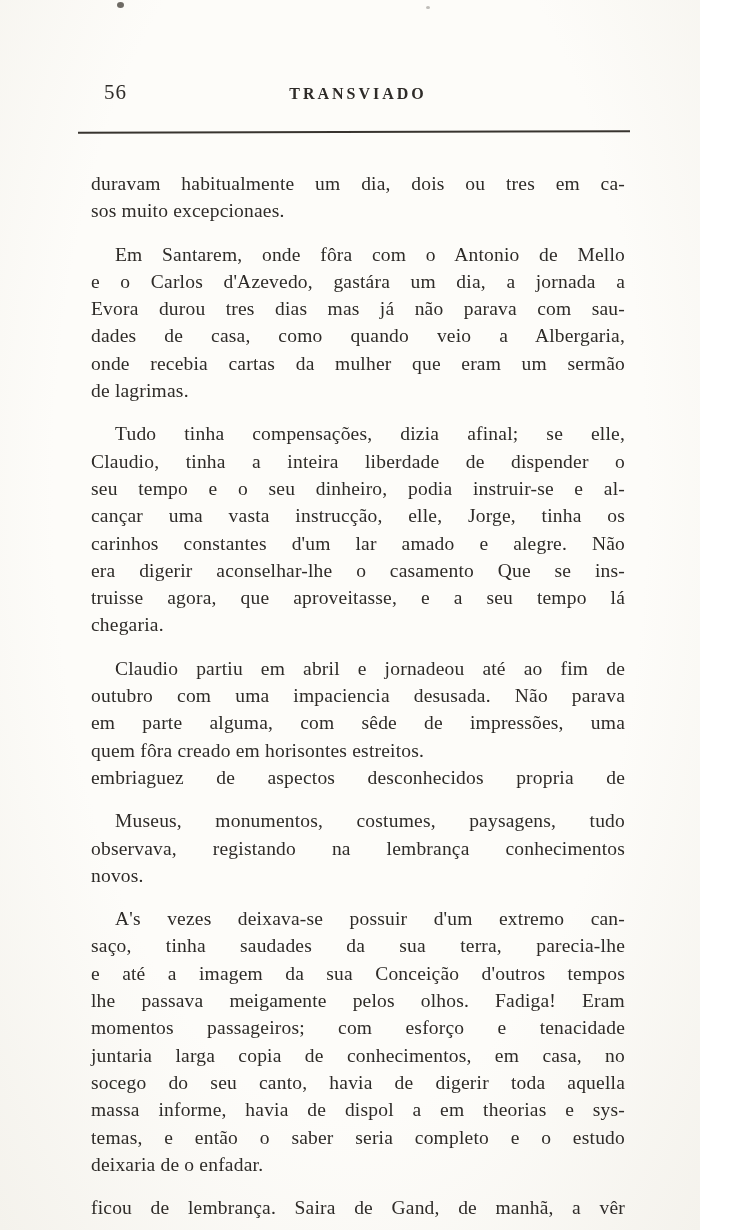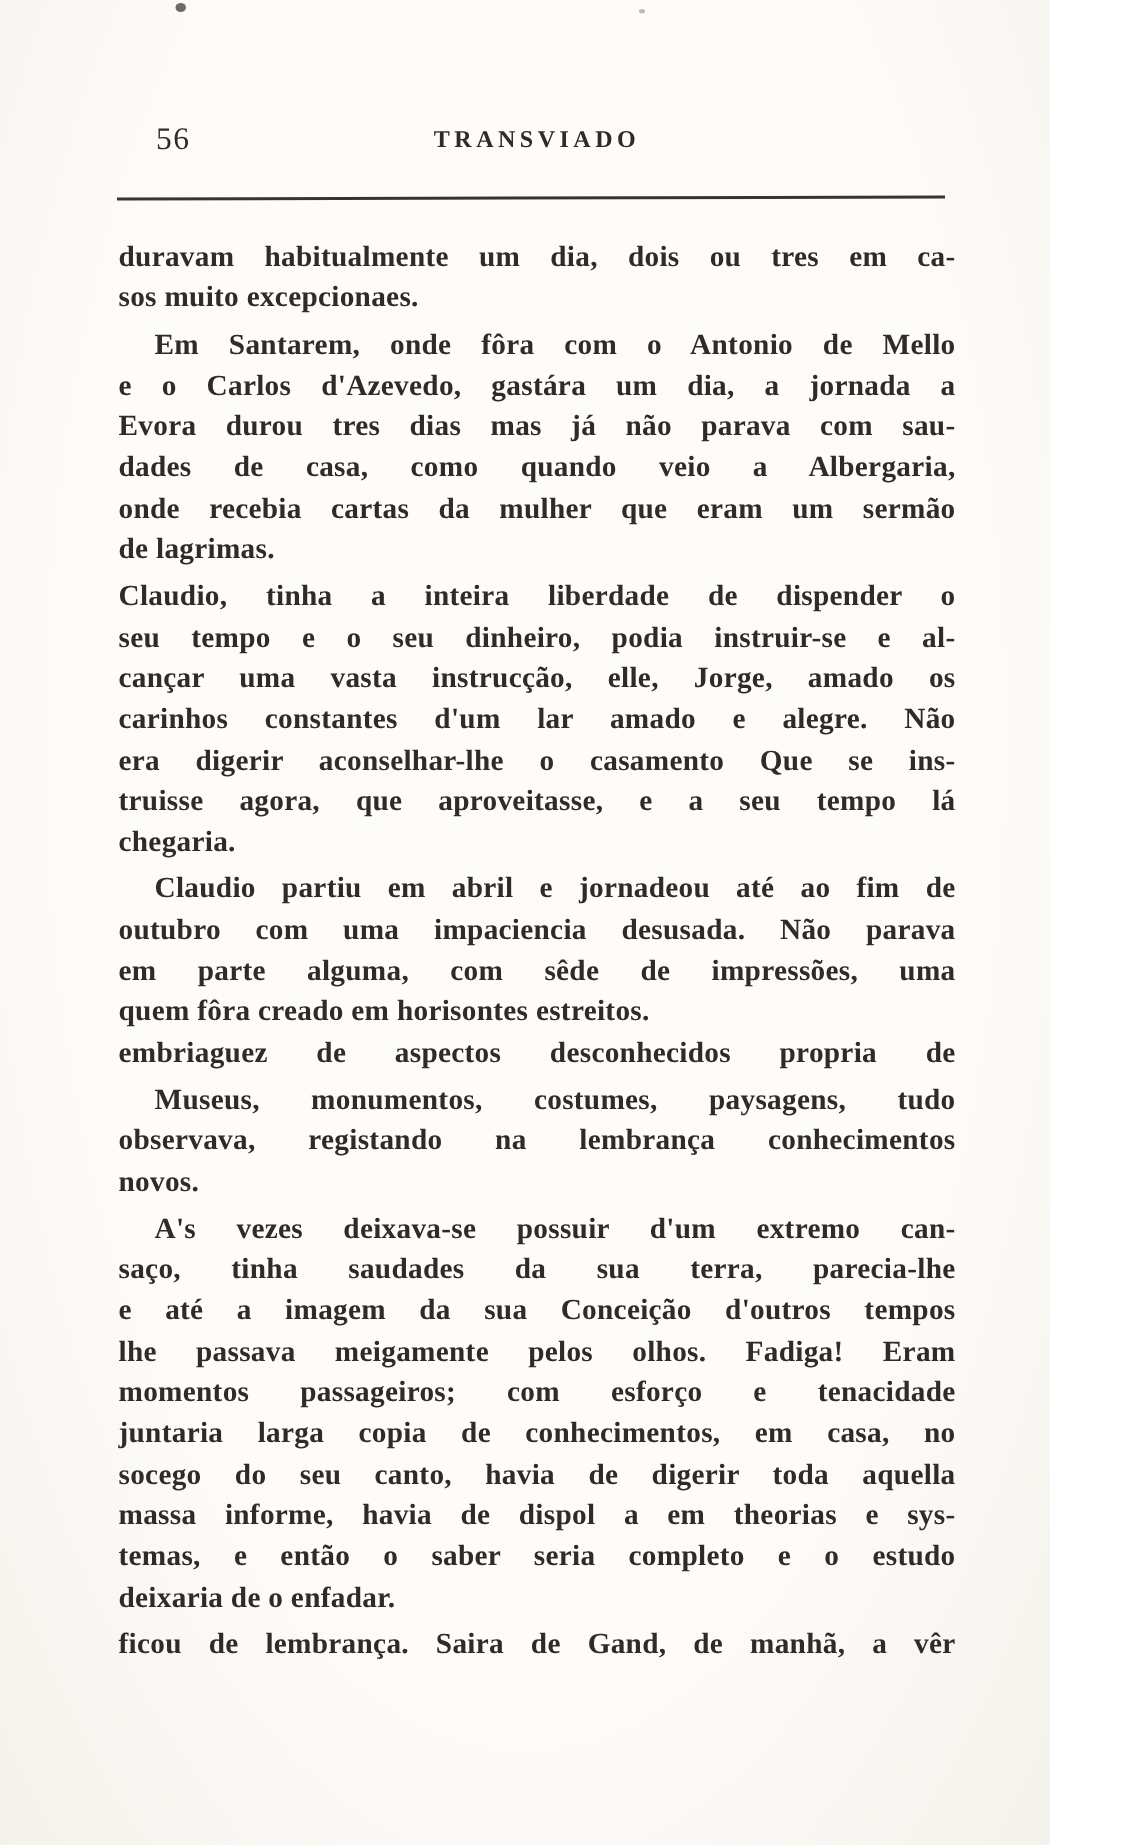--- a/index.html
+++ b/index.html
@@ -38,21 +38,21 @@
     height: 2px;
     background: #38342f;
     transform: rotate(-0.15deg);
   }
   .page-body {
     position: absolute;
     top: 154px;
     left: 75px;
     width: 566px;
   }
-  .para { margin: 4px; padding: 0; font-weight: bold; }
+  .para { margin: 16px; padding: 0; }
   .line {
     font-size: 19.5px;
     line-height: 27.3px;
     letter-spacing: 0.2px;
     text-align: justify;
     text-align-last: justify;
     white-space: normal;
   }
   .line.last { text-align-last: left; }
   .line.indent { padding-left: 24px; }
@@ -87,23 +87,24 @@
     <div class="para">
       <div class="line indent">Em Santarem, onde fôra com o Antonio de Mello</div>
       <div class="line">e o Carlos d'Azevedo, gastára um dia, a jornada a</div>
       <div class="line">Evora durou tres dias mas já não parava com sau-</div>
       <div class="line">dades de casa, como quando veio a Albergaria,</div>
       <div class="line">onde recebia cartas da mulher que eram um sermão</div>
       <div class="line last">de lagrimas.</div>
     </div>
 
     <div class="para">
+      <div class="line indent">Tudo tinha compensações, dizia afinal; se elle,</div>
       <div class="line">Claudio, tinha a inteira liberdade de dispender o</div>
       <div class="line">seu tempo e o seu dinheiro, podia instruir-se e al-</div>
-      <div class="line">cançar uma vasta instrucção, elle, Jorge, amado os</div>
+      <div class="line">cançar uma vasta instrucção, elle, Jorge, tinha os</div>
       <div class="line">carinhos constantes d'um lar amado e alegre. Não</div>
       <div class="line">era digerir aconselhar-lhe o casamento  Que se ins-</div>
       <div class="line">truisse agora, que aproveitasse, e a seu tempo lá</div>
       <div class="line last">chegaria.</div>
     </div>
 
     <div class="para">
       <div class="line indent">Claudio partiu em abril e jornadeou até ao fim de</div>
       <div class="line">outubro com uma impaciencia desusada. Não parava</div>
       <div class="line">em parte alguma, com sêde de impressões, uma</div>

